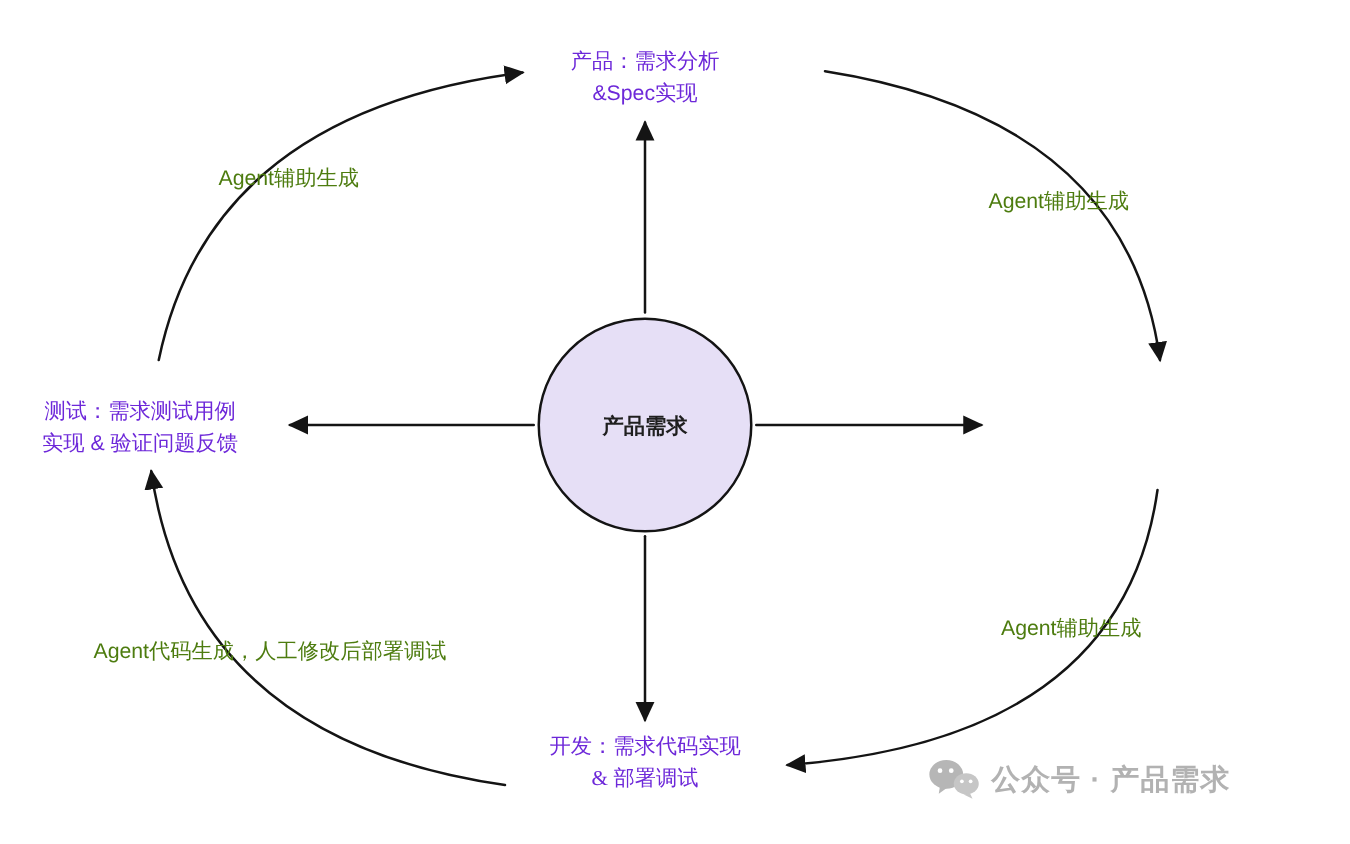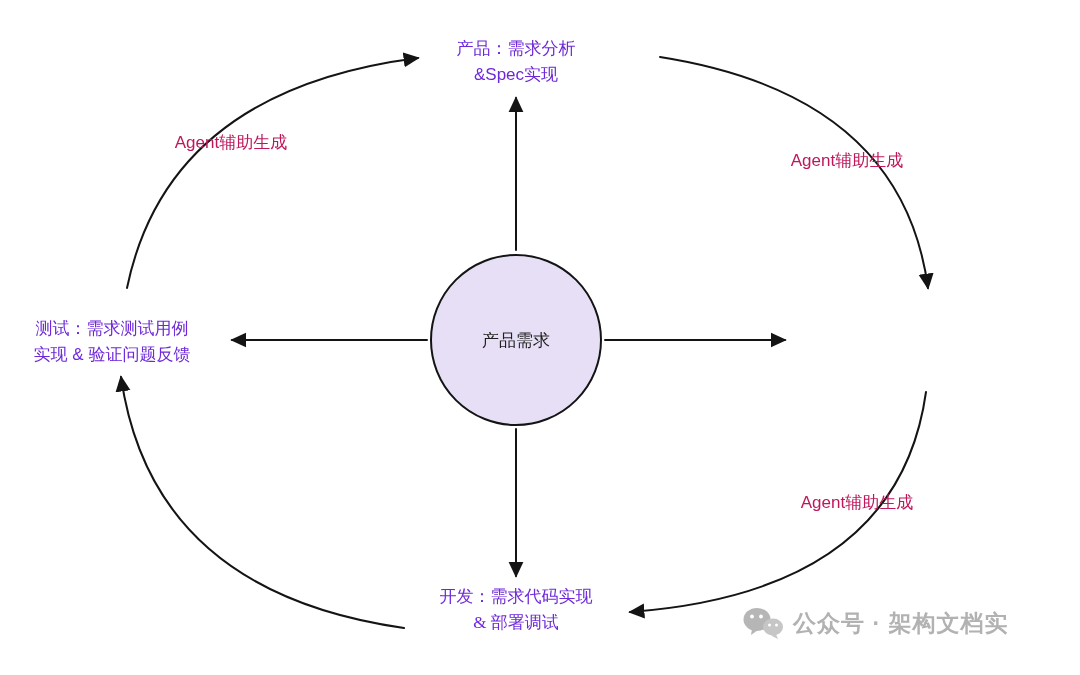--- a/index.html
+++ b/index.html
@@ -21,41 +21,42 @@
   .node {
     position: absolute;
     color: #6d28d9;
     font-size: 17px;
     line-height: 1.5;
     text-align: center;
     white-space: pre-line;
   }
   .edge-label {
     position: absolute;
-    color: #be185d;
+    color: #4d7c0f;
     font-size: 17px;
     line-height: 1.4;
     text-align: center;
     white-space: nowrap;
   }
   .center-circle {
     position: absolute;
     left: 430px;
     top: 254px;
     width: 172px;
     height: 172px;
     border-radius: 50%;
     background: #E6DFF6;
     border: 2px solid #141414;
     box-sizing: border-box;
     display: flex;
     align-items: center;
     justify-content: center;
     font-size: 17px;
     color: #1f1f1f;
+    font-weight: bold;
   }
   .watermark {
     position: absolute;
     left: 742px;
     top: 606px;
     display: flex;
     align-items: center;
     gap: 9px;
     color: #b2b2b2;
     font-size: 23px;
@@ -95,28 +96,29 @@
   <div class="node" style="left:366px; top:36px;  width:300px;">产品：需求分析
 &amp;Spec实现</div>
   <div class="node" style="left:376px; top:584px; width:280px;font-family:Liberation Serif, serif;">开发：需求代码实现
 &amp; 部署调试</div>
   <div class="node" style="left:10px;  top:316px; width:204px;text-align:center;">测试：需求测试用例
 实现 &amp; 验证问题反馈</div>
 
   <div class="edge-label" style="left:146px; top:131px; width:170px;">Agent辅助生成</div>
   <div class="edge-label" style="left:762px; top:149px; width:170px;">Agent辅助生成</div>
   <div class="edge-label" style="left:772px; top:491px; width:170px;">Agent辅助生成</div>
+  <div class="edge-label" style="left:36px;  top:509px; width:360px;">Agent代码生成，人工修改后部署调试</div>
 
   <div class="watermark" style="color: rgb(178, 178, 178);">
     <svg width="42" height="34" viewBox="0 0 42 34" aria-hidden="true">
       <ellipse cx="15" cy="13.5" rx="13.5" ry="11.5" fill="#b6b6b6"></ellipse>
       <path d="M10,23 L9,29 L16,24 z" fill="#b6b6b6"></path>
       <circle cx="10" cy="10.5" r="1.9" fill="#ffffff"></circle>
       <circle cx="19" cy="10.5" r="1.9" fill="#ffffff"></circle>
       <ellipse cx="31" cy="21" rx="10" ry="8.5" fill="#c6c6c6"></ellipse>
       <path d="M34,28.5 L36,33 L29,29.5 z" fill="#c6c6c6"></path>
       <circle cx="27.5" cy="19" r="1.5" fill="#ffffff"></circle>
       <circle cx="34.5" cy="19" r="1.5" fill="#ffffff"></circle>
     </svg>
-    <span>公众号 · 架构文档实</span>
+    <span>公众号 · 产品需求</span>
   </div>
 
 </div>
 
 </body></html>

